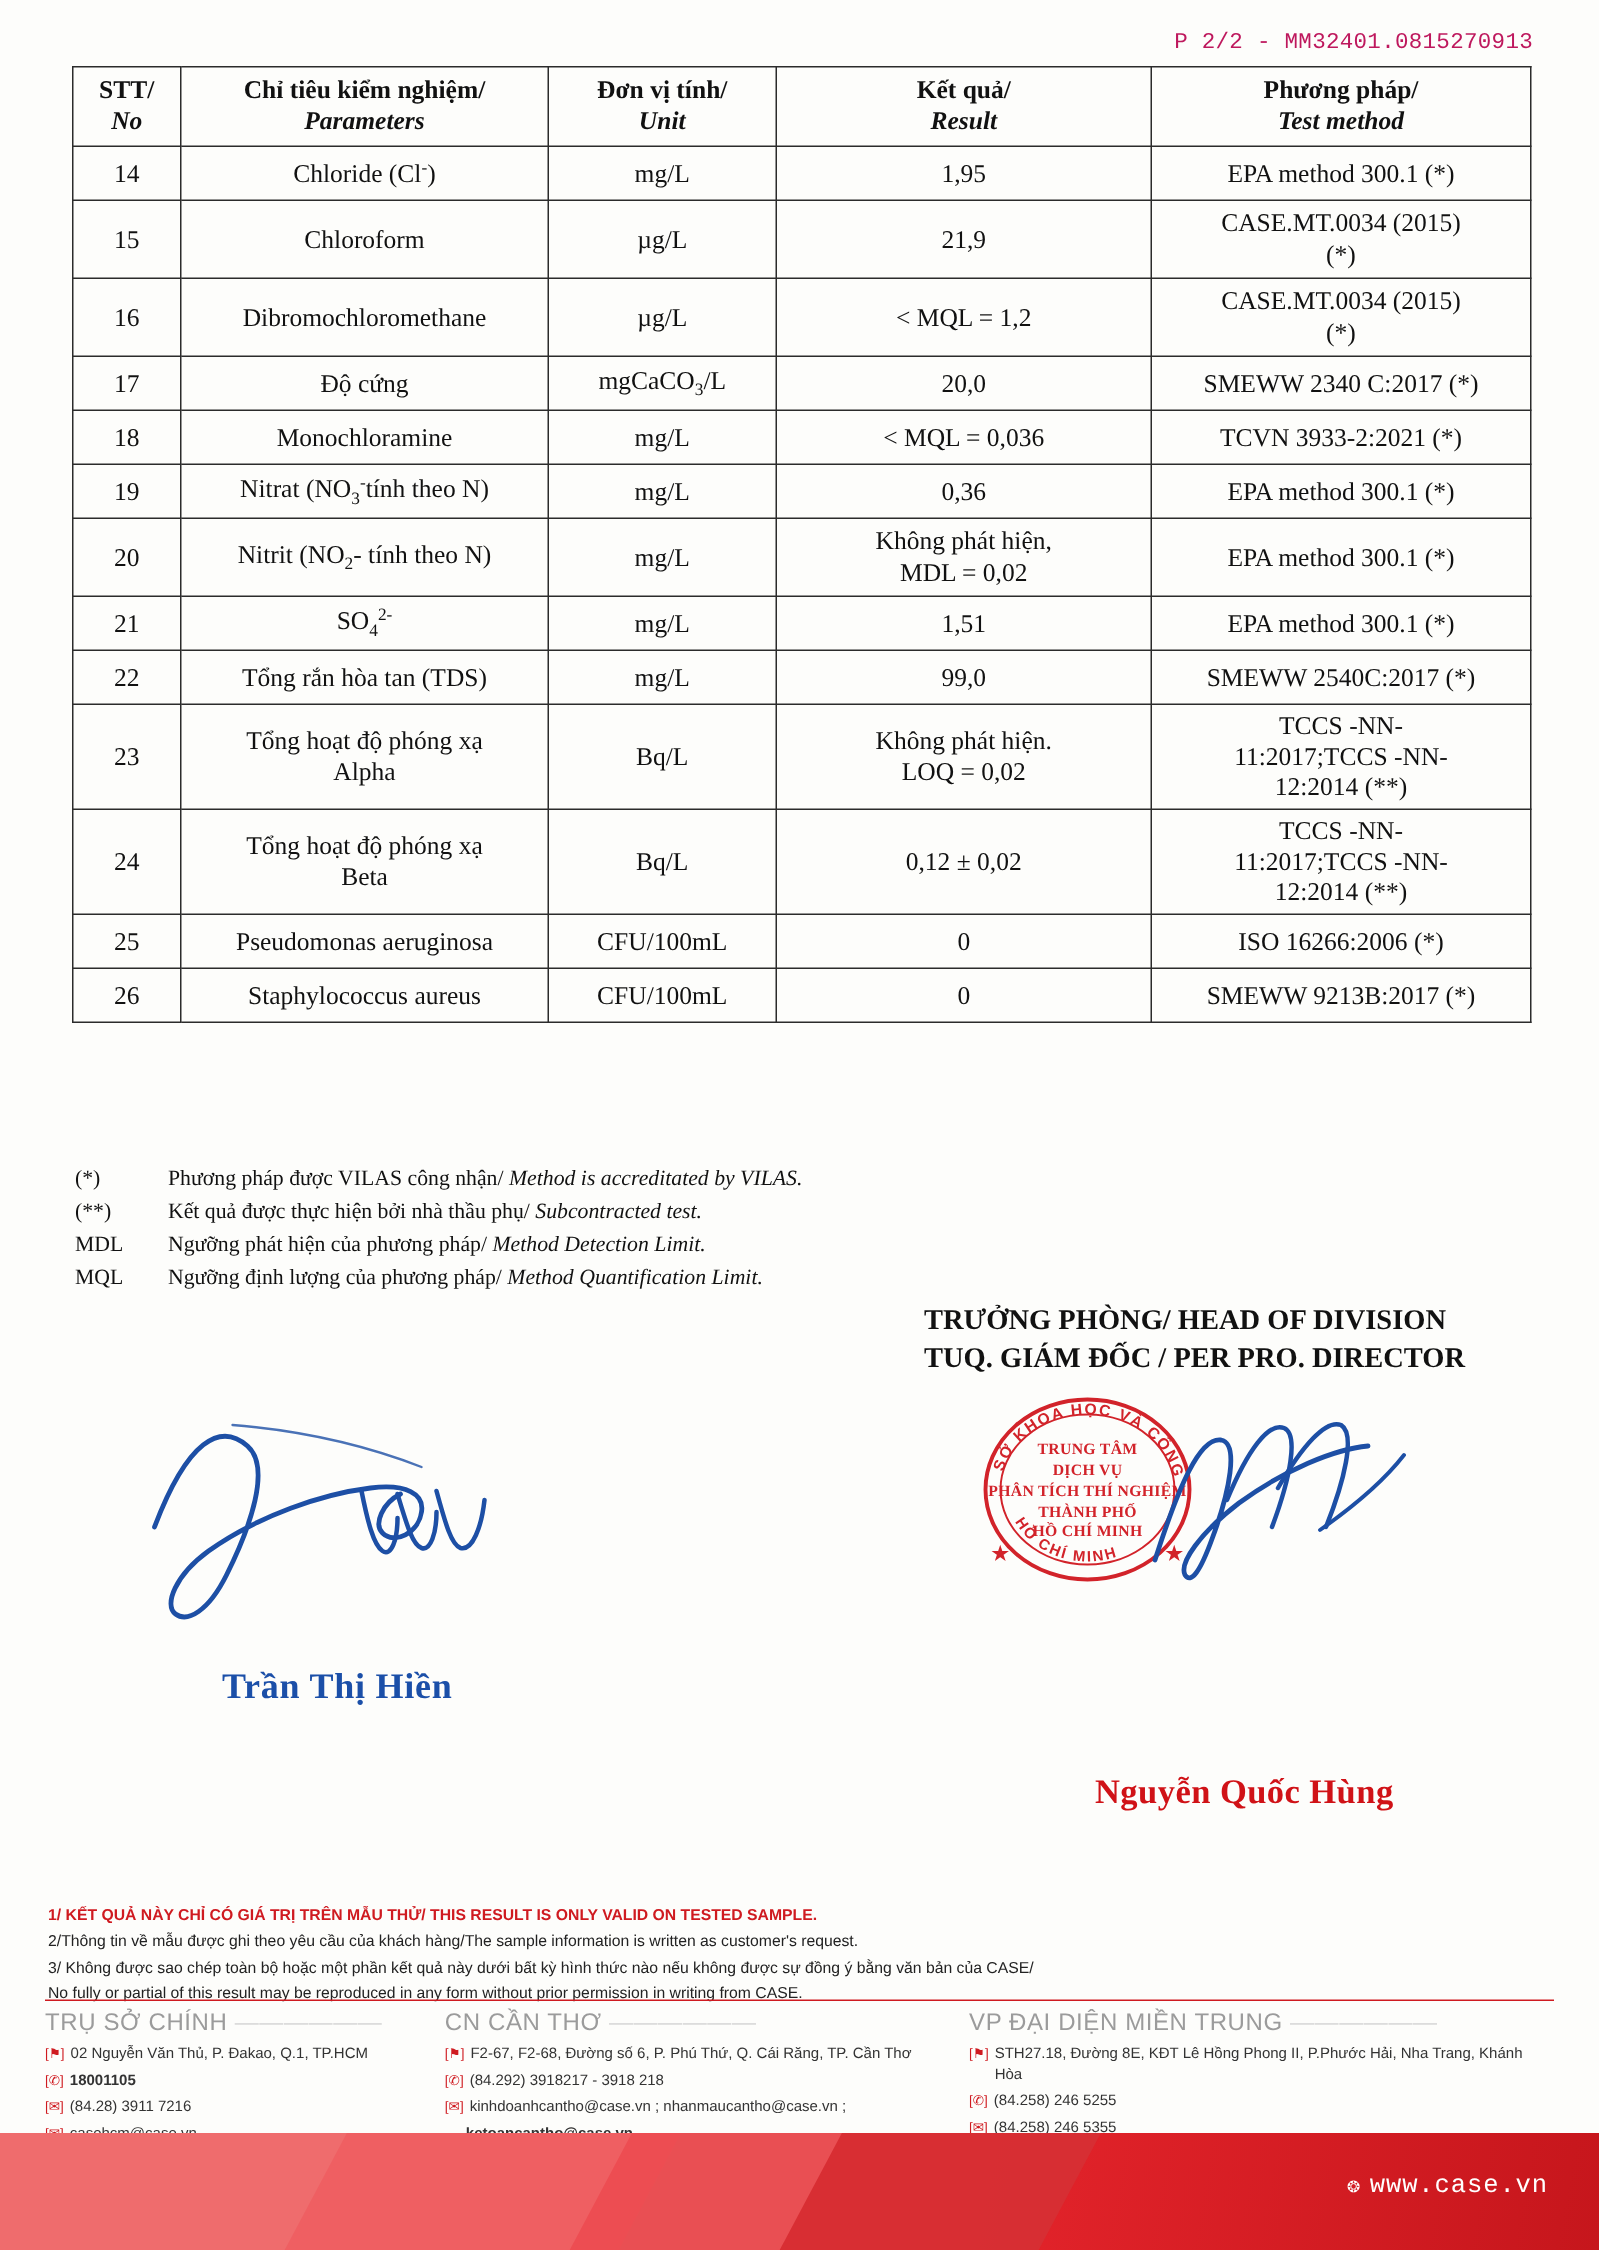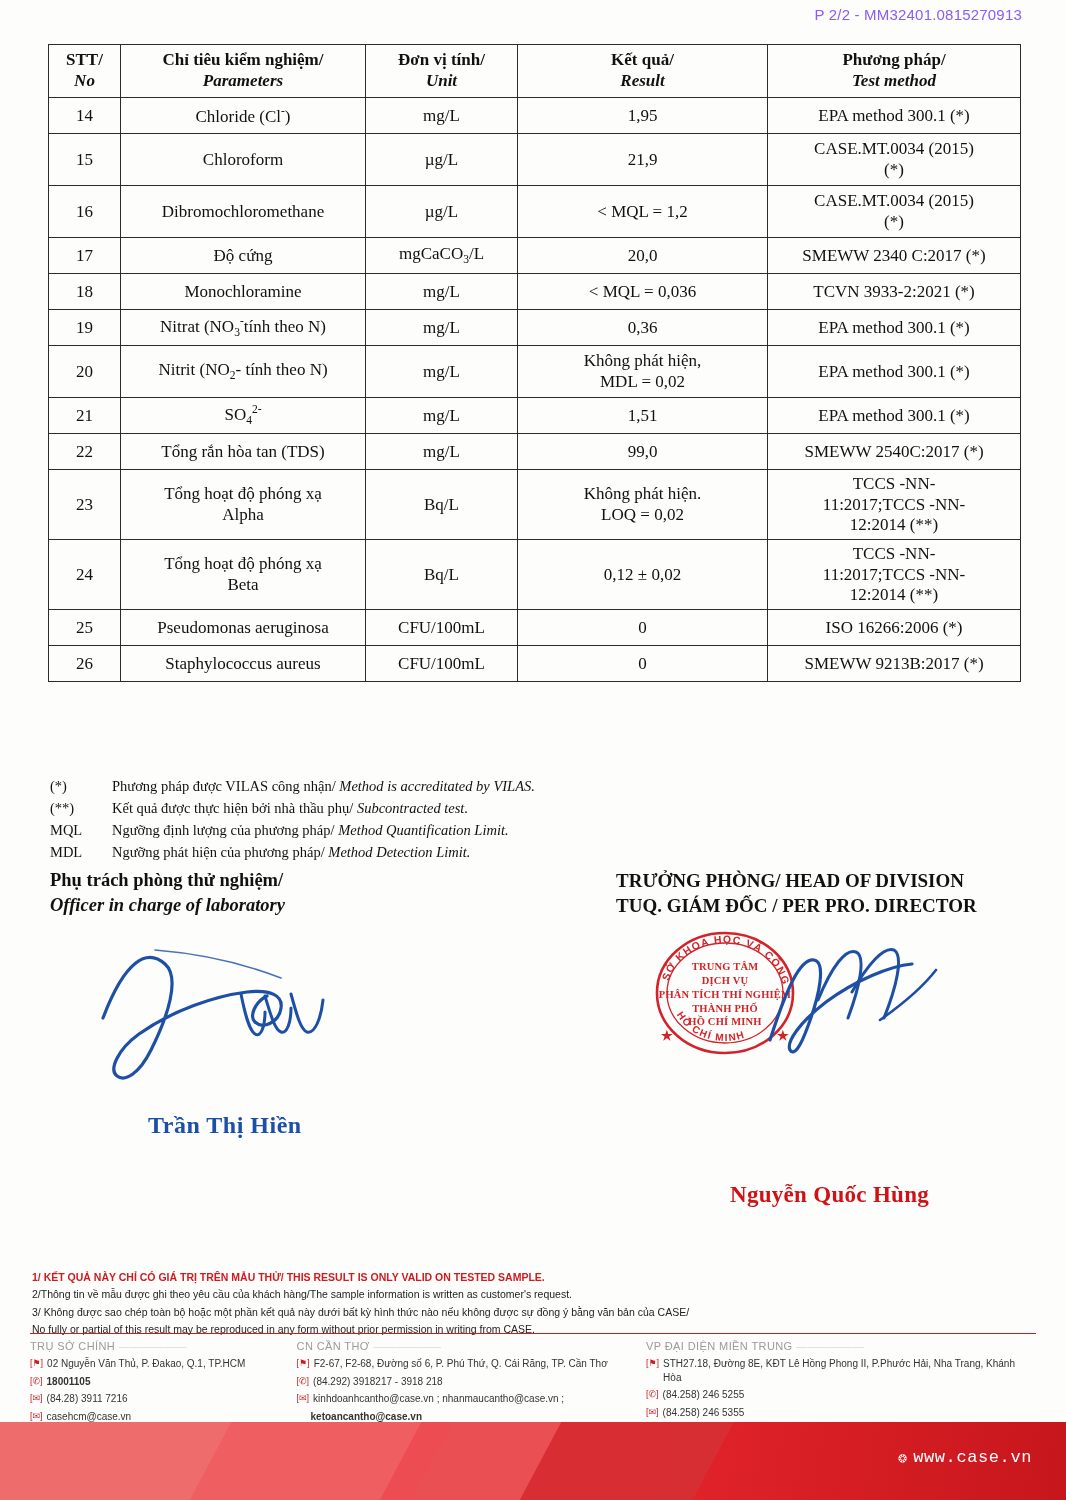--- a/index.html
+++ b/index.html
@@ -16,26 +16,26 @@
     overflow: hidden;
   }
   .page {
     position: absolute;
     inset: 0;
     background: #fdfdfb;
   }
   
   .doc-code {
     position: absolute;
-    top: 6px;
+    top: 20px;
     right: 44px;
-    font-family: Liberation Sans, sans-serif;
+    font-family: Liberation Mono, monospace;
     font-size: 15px;
     letter-spacing: 0.2px;
-    color: #8b5cf6;
+    color: #be185d;
   }
   
   table.results {
     position: absolute;
     top: 44px;
     left: 48px;
     width: 972px;
     border-collapse: collapse;
     table-layout: fixed;
   }
@@ -202,21 +202,21 @@
     font-family: "Liberation Sans", sans-serif;
     color: #333;
     font-size: 10px;
   }
   .office { padding-right: 12px; }
   .office.o1 { width: 264px; }
   .office.o2 { width: 350px; }
   .office.o3 { width: 392px; }
   .office .title {
     color: #9b9b9b;
-    font-size: 11px;
+    font-size: 16px;
     letter-spacing: 0.4px;
     margin-bottom: 5px;
     white-space: nowrap;
   }
   .office .line {
     display: flex;
     align-items: flex-start;
     margin-bottom: 4px;
     line-height: 1.35;
   }
@@ -421,33 +421,29 @@
   <div class="notes">
       <div class="row">
         <div class="key">(*)</div>
         <div class="val">Phương pháp được VILAS công nhận/ <i>Method is accreditated by VILAS.</i></div>
       </div>
       <div class="row">
         <div class="key">(**)</div>
         <div class="val">Kết quả được thực hiện bởi nhà thầu phụ/ <i>Subcontracted test.</i></div>
       </div>
       <div class="row">
+        <div class="key">MDL</div>
+        <div class="val">Ngưỡng phát hiện của phương pháp/ <i>Method Detection Limit.</i></div>
+      </div>
+      <div class="row">
         <div class="key">MQL</div>
         <div class="val">Ngưỡng định lượng của phương pháp/ <i>Method Quantification Limit.</i></div>
       </div>
-      <div class="row">
-        <div class="key">MDL</div>
-        <div class="val">Ngưỡng phát hiện của phương pháp/ <i>Method Detection Limit.</i></div>
-      </div>
     </div>
 
-  <div class="sig-left">
-    <div class="l1">Phụ trách phòng thử nghiệm/</div>
-    <div class="l2">Officer in charge of laboratory</div>
-  </div>
 
   <div class="sig-right">
     <div>TRƯỞNG PHÒNG/ HEAD OF DIVISION</div>
     <div>TUQ. GIÁM ĐỐC / PER PRO. DIRECTOR</div>
   </div>
 
   <svg class="scribble-left" viewBox="0 0 290 180">
     <path d="M8,88 C30,30 52,18 70,34 C86,48 72,88 56,120 C44,144 30,152 22,146 C14,140 22,120 44,104 C78,80 120,66 152,62 C176,59 188,66 186,78 C184,92 168,100 160,92 C154,86 160,72 172,66" fill="none" stroke="#1d4fa5" stroke-width="3.2" stroke-linecap="round"></path>
     <path d="M146,64 C150,84 154,100 160,104 C166,108 170,96 170,82" fill="none" stroke="#1d4fa5" stroke-width="3" stroke-linecap="round"></path>
     <path d="M170,66 C176,86 180,100 186,102 C192,104 196,92 196,78" fill="none" stroke="#1d4fa5" stroke-width="3" stroke-linecap="round"></path>

